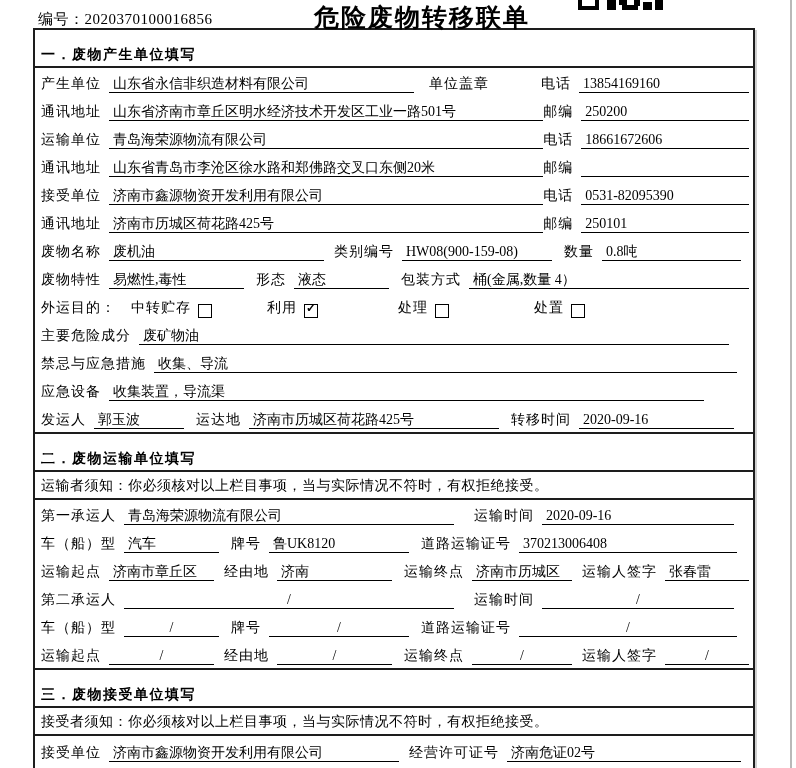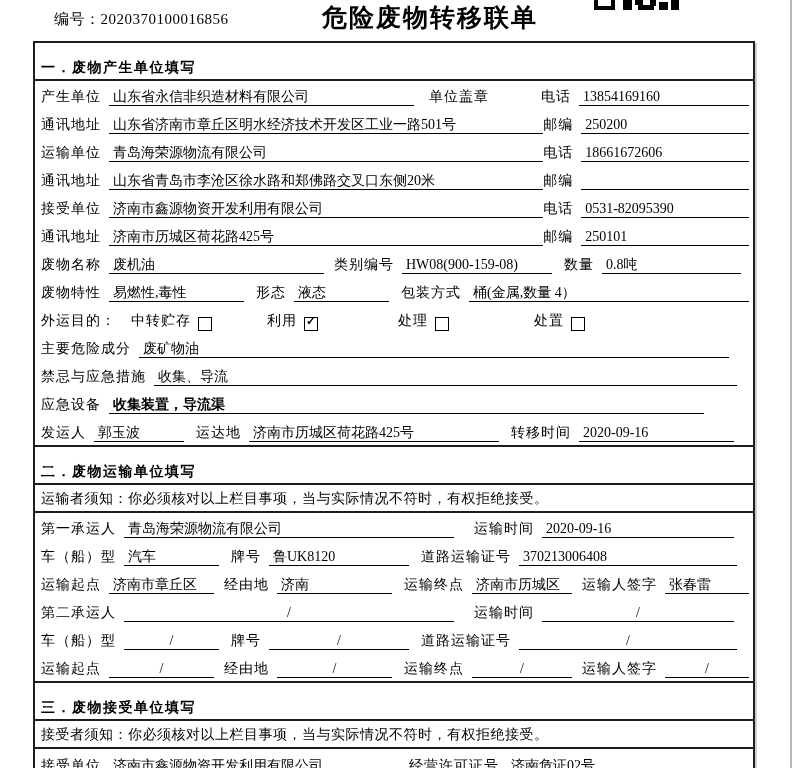--- a/index.html
+++ b/index.html
@@ -2,21 +2,21 @@
 <html><head>
 <meta charset="utf-8">
 <style>
   html,body{margin:0;padding:0;}
   body{
     width:796px;height:768px;background:#ffffff;position:relative;
     font-family:"Liberation Serif","DejaVu Serif",serif;color:#000;overflow:hidden;
   }
   .page-edge{position:absolute;top:0;right:4px;width:2px;height:768px;background:#b9b9b9;}
   
-  .hdr{position:relative;height:41px;margin-left:16px;}
+  .hdr{position:relative;height:28px;}
   .doc-number{position:absolute;left:38px;top:10px;font-size:15px;letter-spacing:0.5px;}
   .doc-title{position:absolute;left:0;top:1px;width:100%;text-align:center;
     padding-left:48px;box-sizing:border-box;font-size:25px;font-weight:bold;letter-spacing:2px;}
   .qr{position:absolute;left:578px;top:0;}
   
   .form-table{margin-left:33px;width:722px;border:2px solid #1d1d1d;box-sizing:border-box;background:#fff;
     box-shadow:2px 2px 0 #cfcfcf;}
   .sec-head{font-weight:bold;font-size:14px;padding:16px 6px 3px 6px;height:17px;
     border-bottom:2px solid #1d1d1d;letter-spacing:1.5px;}
   .sec-head.mid{border-top:2px solid #1d1d1d;}
@@ -24,21 +24,21 @@
   .row{display:flex;align-items:flex-end;height:25px;padding:0 4px 3px 6px;font-size:14px;}
   .row.h26{height:26px;}
   .lbl{white-space:nowrap;letter-spacing:1px;line-height:18px;}
   .val{border-bottom:1px solid #000;margin-left:8px;white-space:nowrap;padding:0 4px;
     height:18px;line-height:18px;box-sizing:border-box;}
   .grow{flex:1;}
   .ctr{text-align:center;}
   .push{margin-left:auto;}.ml10{margin-left:10px;}.ml12{margin-left:12px;}.ml15{margin-left:15px;margin-top:10px;}
   .ml20{margin-left:20px;text-align:right;}.ml55{margin-left:55px;}
   .ml80{margin-left:80px;}.ml85{margin-left:85px;}
-  .mr8{margin-right:8px;}.mr12{margin-right:12px;}.mr15{margin-right:15px;}.mr20{margin-right:20px;}.mr45{margin-right:45px;font-weight:bold;}
+  .mr8{margin-right:8px;}.mr12{margin-right:12px;}.mr15{margin-right:15px;}.mr20{margin-right:20px;}.mr45{margin-right:45px;}
   .w90{width:90px;}.w95{width:95px;}.w100{width:100px;}.w105{width:105px;}
   .w115{width:115px;}.w130{width:130px;}.w135{width:135px;}.w140{width:140px;}.w150{width:150px;}
   .w170{width:170px;}.w190{width:190px;}.w215{width:215px;}.w250{width:250px;}.w290{width:290px;}
   .w305{width:305px;}.w330{width:330px;}.w440{width:440px;}
   .cb{width:12px;height:12px;border:1px solid #000;display:inline-block;margin-left:7px;
     position:relative;top:1px;flex:0 0 auto;}
   .cb.checked::after{content:"\2713";position:absolute;left:1px;top:-4px;font-size:12px;font-weight:bold;}
 </style>
 </head>
 <body>

